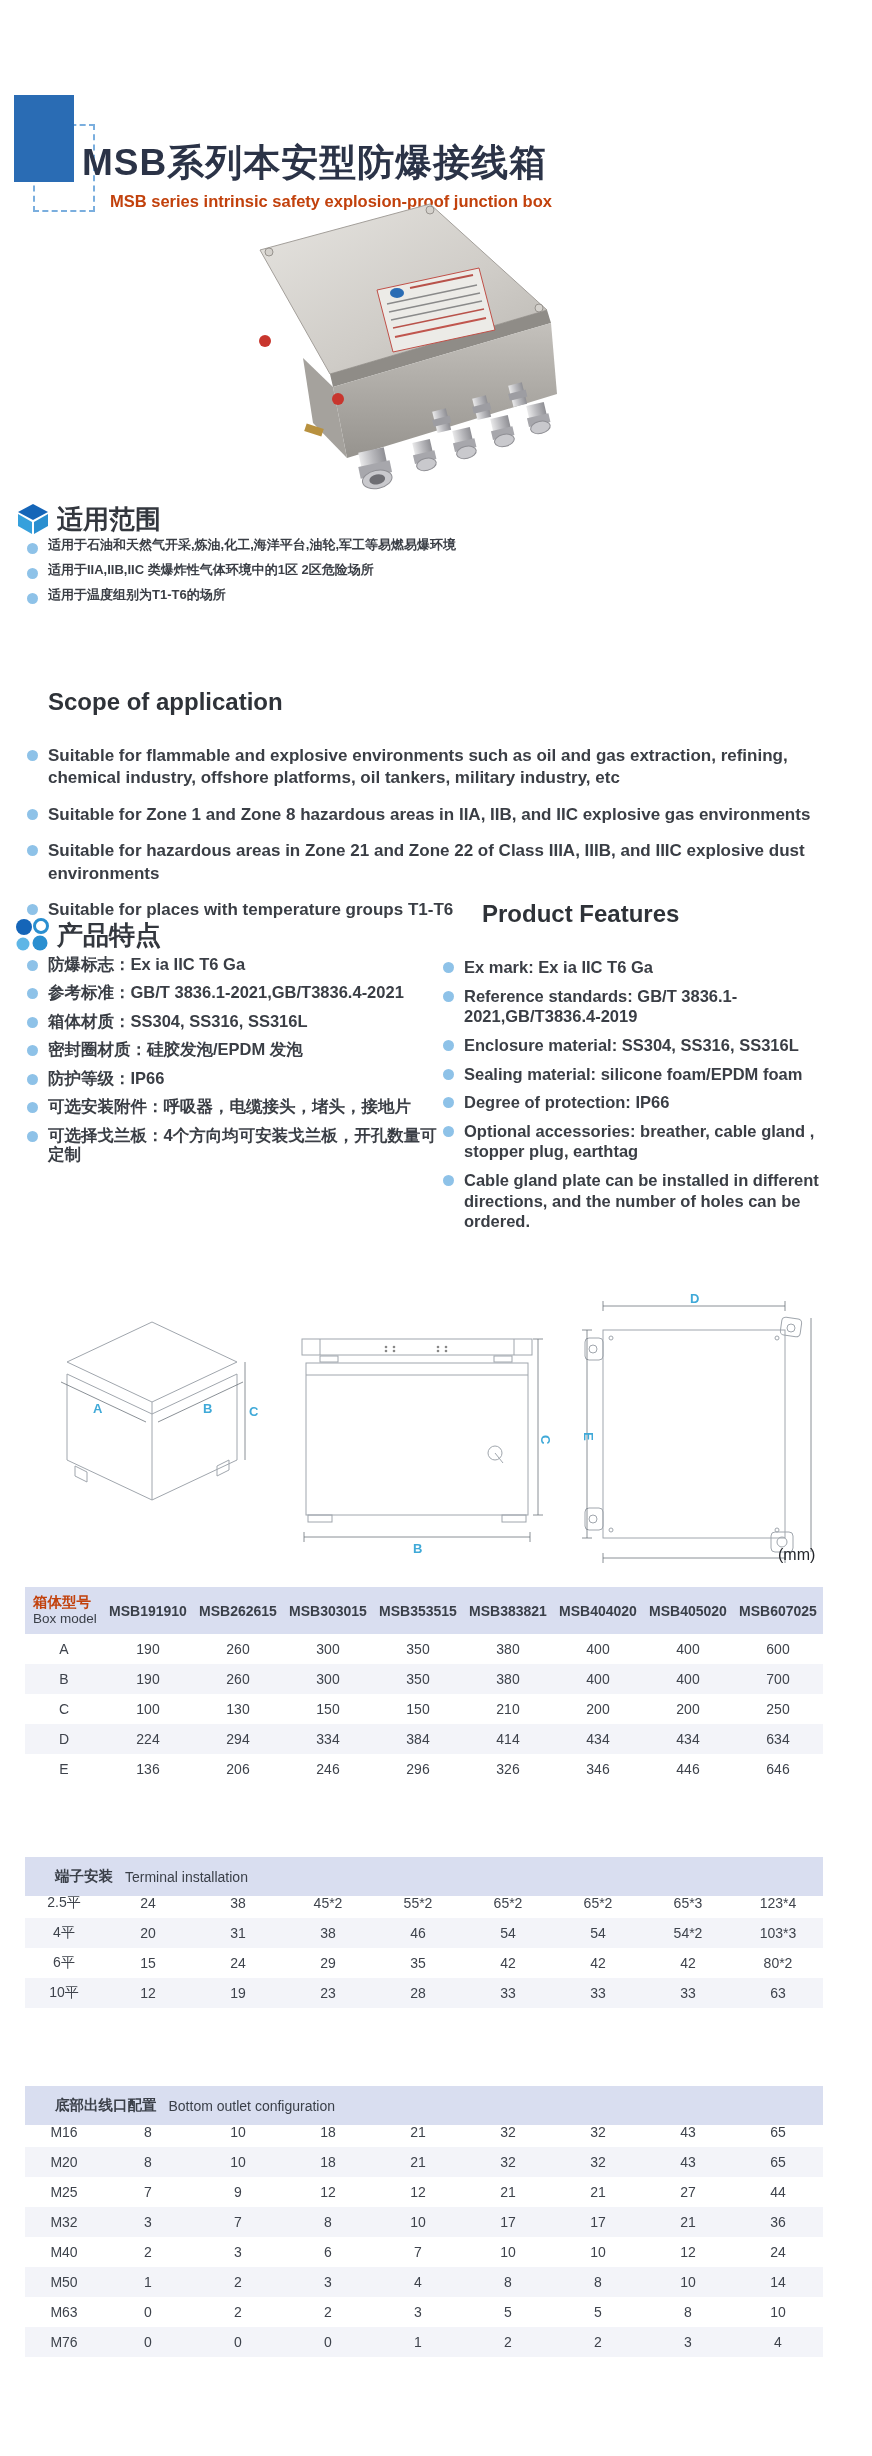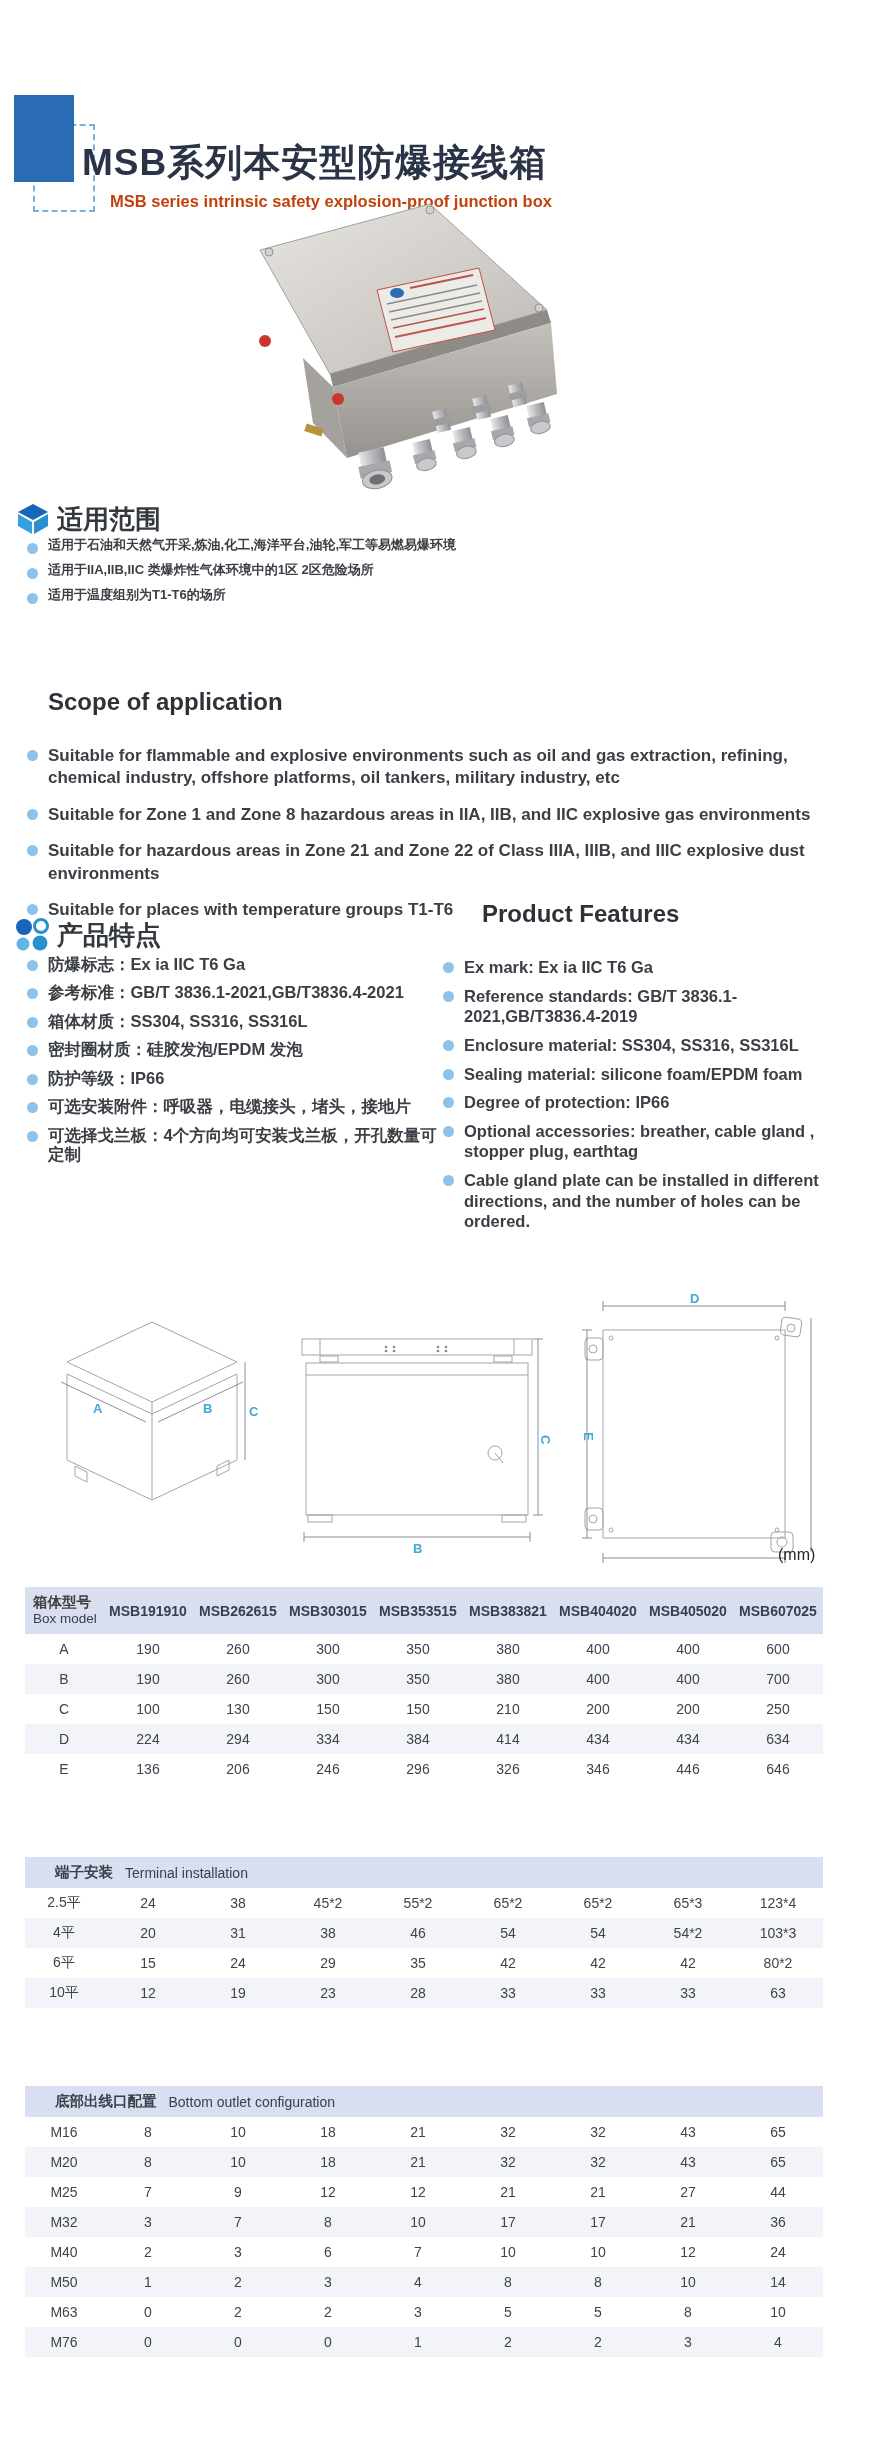--- a/index.html
+++ b/index.html
@@ -43,23 +43,23 @@
   .mm-label{position:absolute;left:778px;top:1546px;font-size:16px;color:#24262b;}
 
   
   .tbl{position:absolute;left:25px;width:798px;}
   .trow{display:grid;grid-template-columns:78px repeat(8,1fr);height:30px;align-items:center;}
   .trow.alt{background:#f3f4f9;}
   .tcell{text-align:center;font-size:14px;color:#3e434c;}
   .thead-row{background:#d9def0;height:47px;}
   .thead-model{font-weight:600;color:#3a3f48;}
   .thead-first{text-align:left;padding-left:8px;line-height:1.25;}
-  .thead-first .cn{font-size:14.5px;font-weight:700;color:#404040;display:block;}
+  .thead-first .cn{font-size:14.5px;font-weight:700;color:#c2410c;display:block;}
   .thead-first .en{font-size:13.5px;font-weight:400;color:#3a3f48;display:block;}
-  .bar{position:absolute;left:25px;width:768px;height:31px;background:#d9def0;
+  .bar{position:absolute;left:25px;width:768px;height:39px;background:#d9def0;
        display:flex;align-items:center;padding-left:30px;}
   .bar .cn{font-size:14.5px;font-weight:700;color:#3a3f48;}
   .bar .en{font-size:14px;font-weight:400;color:#3a3f48;margin-left:12px;}
 </style>
 </head>
 <body>
 
 <div id="page">
 
   <div class="logo-dash"></div>

